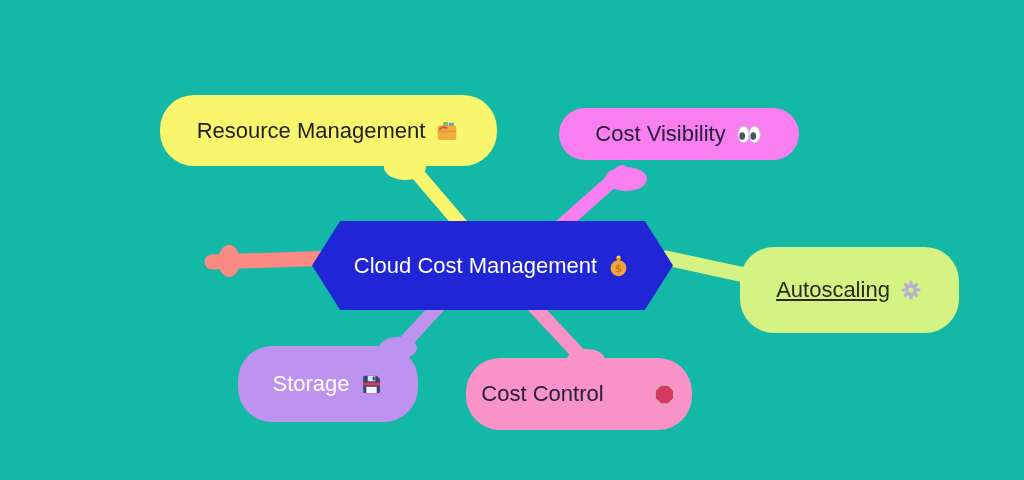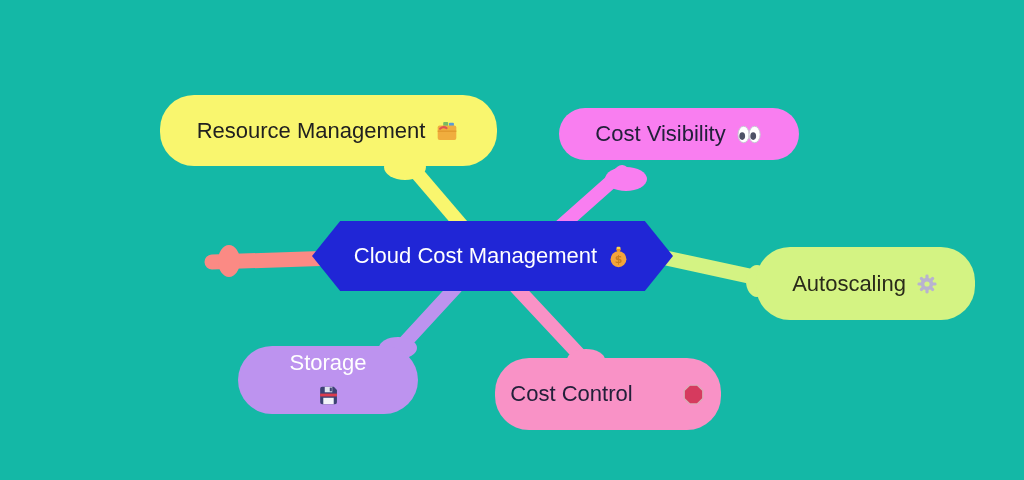--- a/index.html
+++ b/index.html
@@ -16,29 +16,29 @@
     display:flex;align-items:center;justify-content:center;
     gap:9px;
     font-size:22px;
     white-space:nowrap;
     border-radius:34px;
   }
   .node .label{line-height:1;}
   .node svg{display:block;flex:0 0 auto;}
   
   .n-root{
-    left:312px;top:221px;width:361px;height:70px;border-radius:0;
+    left:312px;top:221px;width:361px;height:89px;border-radius:0;
     clip-path:polygon(0% 50%, 7.8% 0%, 92.2% 0%, 100% 50%, 92.2% 100%, 7.8% 100%);
   }
   .n-resource   {left:160px;top:95px; width:337px;height:71px;}
   .n-costvis    {left:559px;top:108px;width:240px;height:52px;}
   .n-monitoring {left:23px; top:221px;width:205px;height:73px;}
-  .n-autoscale  {left:756px;top:247px;width:219px;height:73px;}
-  .n-storage    {left:238px;top:346px;width:180px;height:68px;flex-direction:column;}
-  .n-costctl    {left:495px;top:358px;width:226px;height:72px;gap:48px;}
+  .n-autoscale  {left:740px;top:247px;width:219px;height:86px;text-decoration:underline;}
+  .n-storage    {left:238px;top:346px;width:180px;height:76px;}
+  .n-costctl    {left:466px;top:358px;width:226px;height:72px;gap:48px;}
 </style>
 </head>
 <body>
 
 <div class="canvas">
 
   <svg class="edges">
     <line x1="212" y1="262" x2="335" y2="258" stroke-width="15" stroke-linecap="round" stroke="#fb8a84"></line>
     <line x1="404" y1="158" x2="463" y2="227" stroke-width="14" stroke-linecap="round" stroke="#f9f66e"></line>
     <line x1="622" y1="172" x2="560" y2="227" stroke-width="14" stroke-linecap="round" stroke="#f97ef0"></line>

